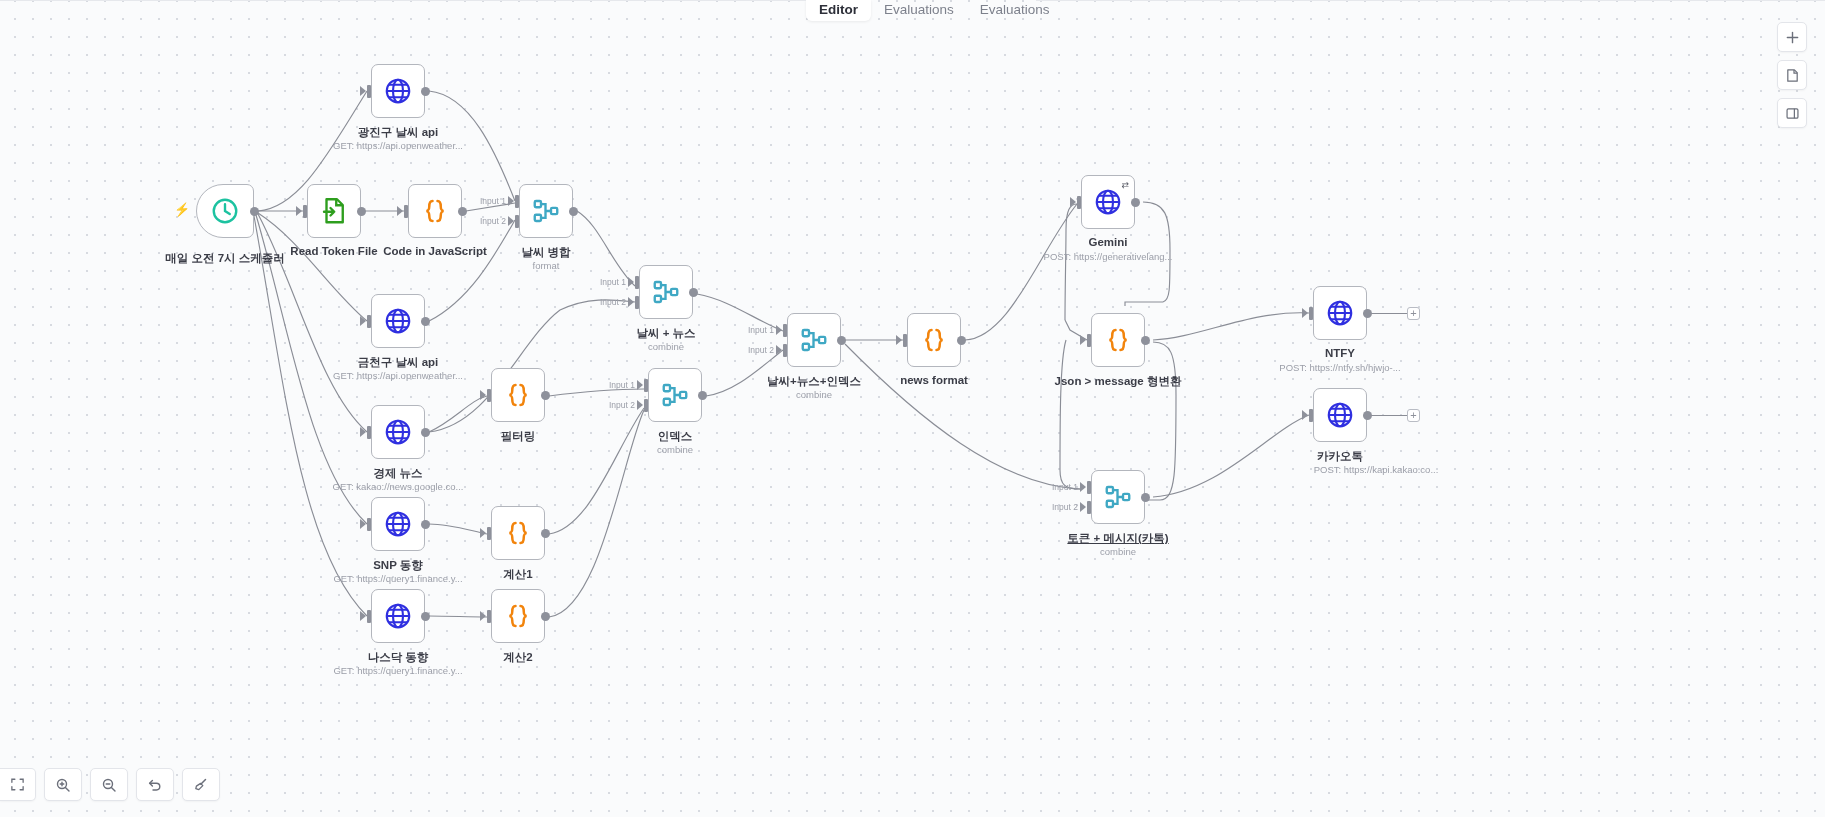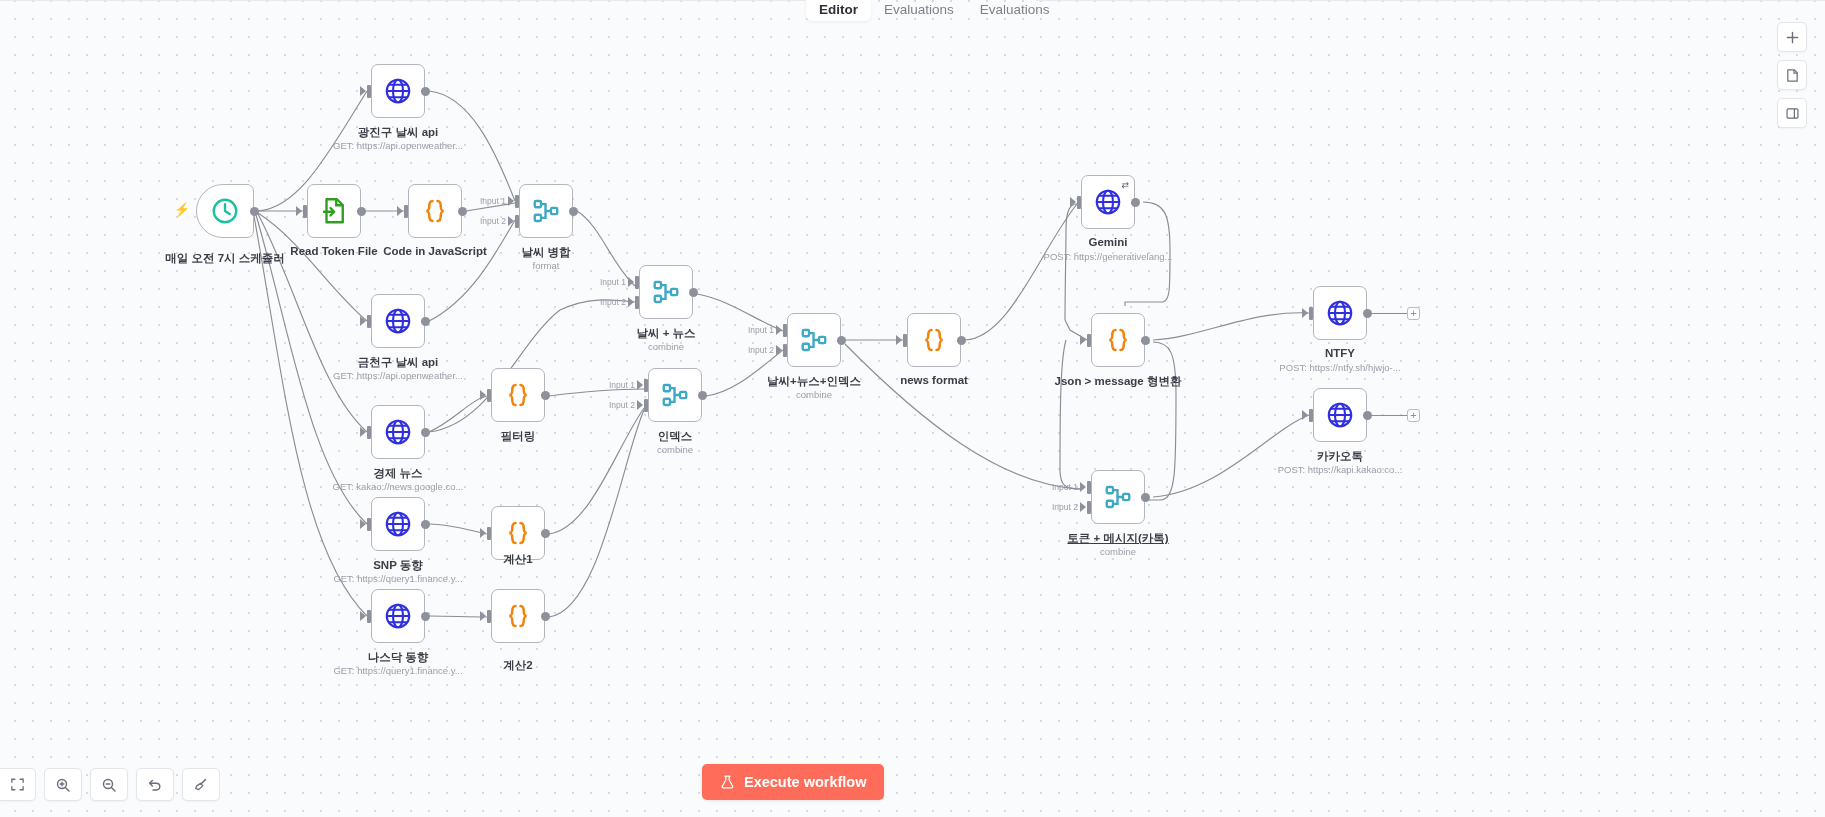--- a/index.html
+++ b/index.html
@@ -316,31 +316,31 @@
       <div class="node-label" style="left: 518px; top: 429px;">필터링</div>
       <div class="port-out" style="left: 541px; top: 390.5px;"></div>
       <div class="port-in-bar" style="left: 487px; top: 388.5px;"></div>
       <div class="port-in" style="left: 480px; top: 390px;"></div>
       <div class="node" style="left: 491px; top: 506px;">
         <svg width="30" height="30" viewBox="0 0 24 24">
      <path d="M10 4c-2.6 0-2.6 2.2-2.6 4.4 0 2-1 3.6-2.4 3.6 1.4 0 2.4 1.6 2.4 3.6C7.4 17.8 7.4 20 10 20" fill="none" stroke="#f2840c" stroke-width="2" stroke-linecap="round"></path>
      <path d="M14 4c2.6 0 2.6 2.2 2.6 4.4 0 2 1 3.6 2.4 3.6-1.4 0-2.4 1.6-2.4 3.6 0 2.2 0 4.4-2.6 4.4" fill="none" stroke="#f2840c" stroke-width="2" stroke-linecap="round"></path>
         </svg>
       </div>
-      <div class="node-label" style="left: 518px; top: 552px;">계산1</div>
+      <div class="node-label" style="left: 518px; top: 567px;">계산1</div>
       <div class="port-out" style="left: 541px; top: 528.5px;"></div>
       <div class="port-in-bar" style="left: 487px; top: 526.5px;"></div>
       <div class="port-in" style="left: 480px; top: 528px;"></div>
       <div class="node" style="left: 491px; top: 589px;">
         <svg width="30" height="30" viewBox="0 0 24 24">
      <path d="M10 4c-2.6 0-2.6 2.2-2.6 4.4 0 2-1 3.6-2.4 3.6 1.4 0 2.4 1.6 2.4 3.6C7.4 17.8 7.4 20 10 20" fill="none" stroke="#f2840c" stroke-width="2" stroke-linecap="round"></path>
      <path d="M14 4c2.6 0 2.6 2.2 2.6 4.4 0 2 1 3.6 2.4 3.6-1.4 0-2.4 1.6-2.4 3.6 0 2.2 0 4.4-2.6 4.4" fill="none" stroke="#f2840c" stroke-width="2" stroke-linecap="round"></path>
         </svg>
       </div>
-      <div class="node-label" style="left: 518px; top: 650px; margin-top: 8px;">계산2</div>
+      <div class="node-label" style="left: 518px; top: 650px;">계산2</div>
       <div class="port-out" style="left: 541px; top: 611.5px;"></div>
       <div class="port-in-bar" style="left: 487px; top: 609.5px;"></div>
       <div class="port-in" style="left: 480px; top: 611px;"></div>
       <div class="node" style="left: 639px; top: 265px;">
         <svg width="30" height="30" viewBox="0 0 24 24">
      <rect x="3" y="4" width="5" height="5" rx="1" fill="none" stroke="#3fa8c4" stroke-width="1.9"></rect>
      <rect x="3" y="15" width="5" height="5" rx="1" fill="none" stroke="#3fa8c4" stroke-width="1.9"></rect>
      <rect x="16" y="9.5" width="5" height="5" rx="1" fill="none" stroke="#3fa8c4" stroke-width="1.9"></rect>
      <path d="M8 6.5h3.6V12h4.4M8 17.5h3.6V12" fill="none" stroke="#3fa8c4" stroke-width="1.9"></path>
         </svg>
@@ -453,21 +453,21 @@
       <div class="port-in-bar" style="left: 1309px; top: 306.5px;"></div>
       <div class="port-in" style="left: 1302px; top: 308px;"></div>
       <div class="node" style="left: 1313px; top: 388px;">
         <svg width="30" height="30" viewBox="0 0 24 24">
      <circle cx="12" cy="12" r="9" fill="none" stroke="#2f2fe0" stroke-width="1.7"></circle>
      <ellipse cx="12" cy="12" rx="4" ry="9" fill="none" stroke="#2f2fe0" stroke-width="1.7"></ellipse>
      <path d="M3 12h18M4.6 7h14.8M4.6 17h14.8" stroke="#2f2fe0" stroke-width="1.7"></path>
         </svg>
       </div>
       <div class="node-label" style="left: 1340px; top: 449px;">카카오톡</div>
-      <div class="node-sub" style="left: 1340px; top: 464px; text-align: right;">POST: https://kapi.kakao.co...</div>
+      <div class="node-sub" style="left: 1376px; top: 464px; text-align: right;">POST: https://kapi.kakao.co...</div>
       <div class="port-out" style="left: 1363px; top: 410.5px;"></div>
       <div class="plus-stub" style="left: 1407px; top: 408.5px;">+</div>
       <div style="position: absolute; left: 1371px; top: 415px; width: 36px; height: 1.2px; background: rgb(138, 141, 150); z-index: 13;"></div>
       <div class="port-in-bar" style="left: 1309px; top: 408.5px;"></div>
       <div class="port-in" style="left: 1302px; top: 410px;"></div>
     </div>
 
   <div class="tabbar">
     <div class="tab active">Editor</div>
     <div class="tab">Evaluations</div>
@@ -519,21 +519,14 @@
       </svg>
     </div>
     <div class="bt-btn">
       <svg width="16" height="16" viewBox="0 0 16 16">
         <path d="M12.5 2.5L7.8 7.2" stroke="#6b6f7a" stroke-width="1.5" stroke-linecap="round"></path>
         <path d="M7.6 6.4l2.2 2.2-4 4-3-.9.6-2.6z" fill="none" stroke="#6b6f7a" stroke-width="1.3" stroke-linejoin="round"></path>
       </svg>
     </div>
   </div>
 
-  <button class="execute-btn">
-    <svg width="15" height="16" viewBox="0 0 16 16">
-      <path d="M6.2 1.8v4L2.6 12.2A1.3 1.3 0 003.7 14.2h8.6a1.3 1.3 0 001.1-2L9.8 5.8v-4" fill="none" stroke="#fff" stroke-width="1.3" stroke-linejoin="round"></path>
-      <path d="M5.2 1.8h5.6" stroke="#fff" stroke-width="1.3" stroke-linecap="round"></path>
-    </svg>
-    <span>Execute workflow</span>
-  </button>
 
 </div>
 
 </body></html>

